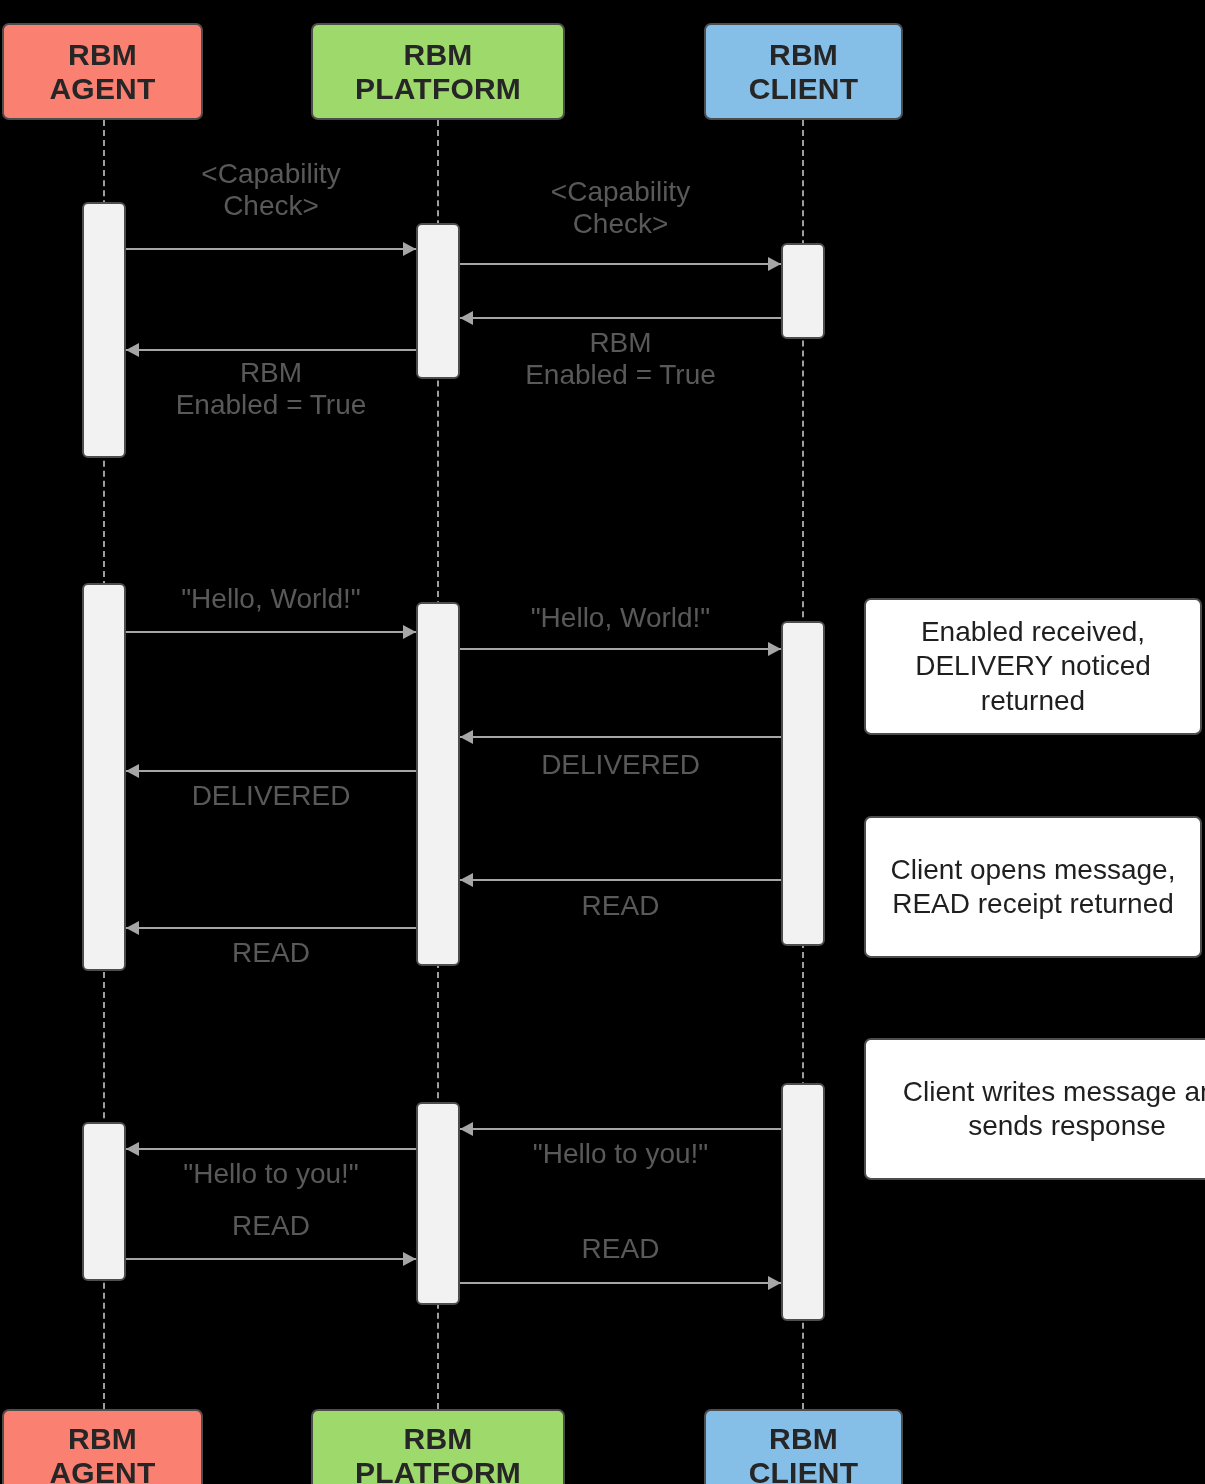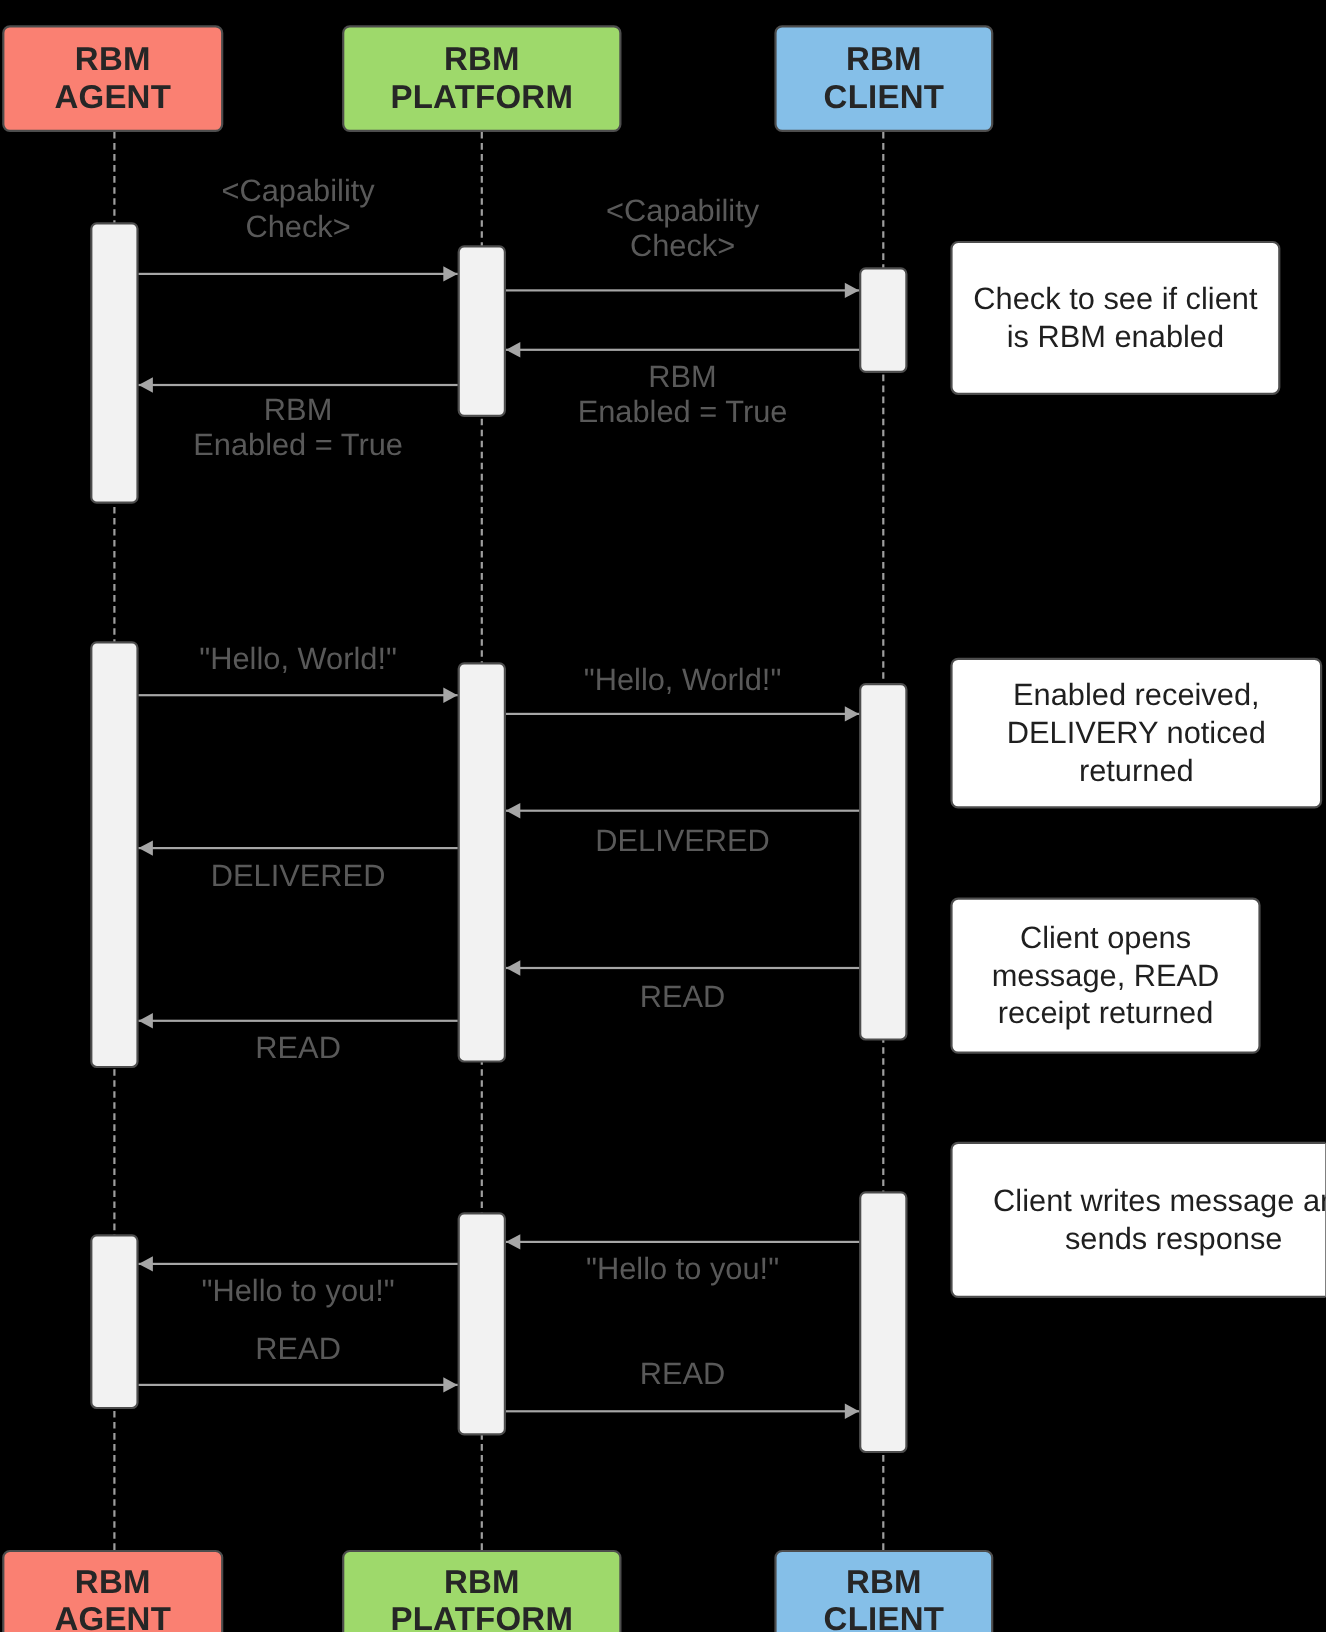--- a/index.html
+++ b/index.html
@@ -112,25 +112,22 @@
     <div class="msg-label" style="left: 438px; top: 1118px; width: 365px;">"Hello to you!"</div>
     <div class="msg" style="left: 126px; top: 1128px; width: 290px;"></div>
     <div class="arrowhead arrow-left" style="left: 126px; top: 1122px;"></div>
     <div class="msg-label" style="left: 104px; top: 1138px; width: 334px;">"Hello to you!"</div>
     <div class="msg" style="left: 126px; top: 1238px; width: 290px;"></div>
     <div class="arrowhead arrow-right" style="left: 403px; top: 1232px;"></div>
     <div class="msg-label" style="left: 104px; top: 1190px; width: 334px;">READ</div>
     <div class="msg" style="left: 460px; top: 1262px; width: 321px;"></div>
     <div class="arrowhead arrow-right" style="left: 768px; top: 1256px;"></div>
     <div class="msg-label" style="left: 438px; top: 1213px; width: 365px;">READ</div>
-    <div class="note" style="left: 864px; top: 199px; width: 300px; height: 140px;">
-      <span>Check to see if client is RBM enabled</span>
-    </div>
     <div class="note" style="left: 864px; top: 578px; width: 338px; height: 137px;">
       <span>Enabled received, DELIVERY noticed returned</span>
     </div>
-    <div class="note" style="left: 864px; top: 796px; width: 282px; height: 142px;">
+    <div class="note" style="left: 864px; top: 796px; width: 338px; height: 142px;">
       <span>Client opens message, READ receipt returned</span>
     </div>
     <div class="note" style="left: 864px; top: 1018px; width: 406px; height: 142px; justify-content: center;">
       <span>Client writes message and sends response</span>
     </div>
   </div>
 
 </body></html>

